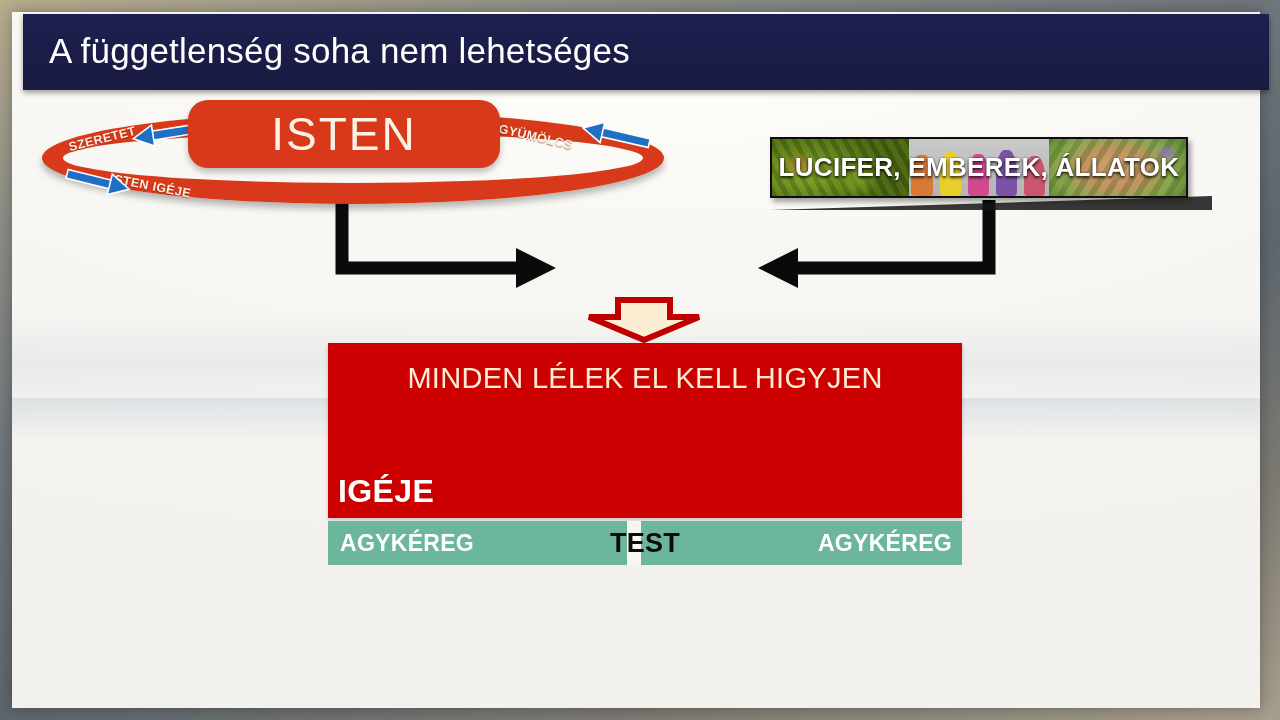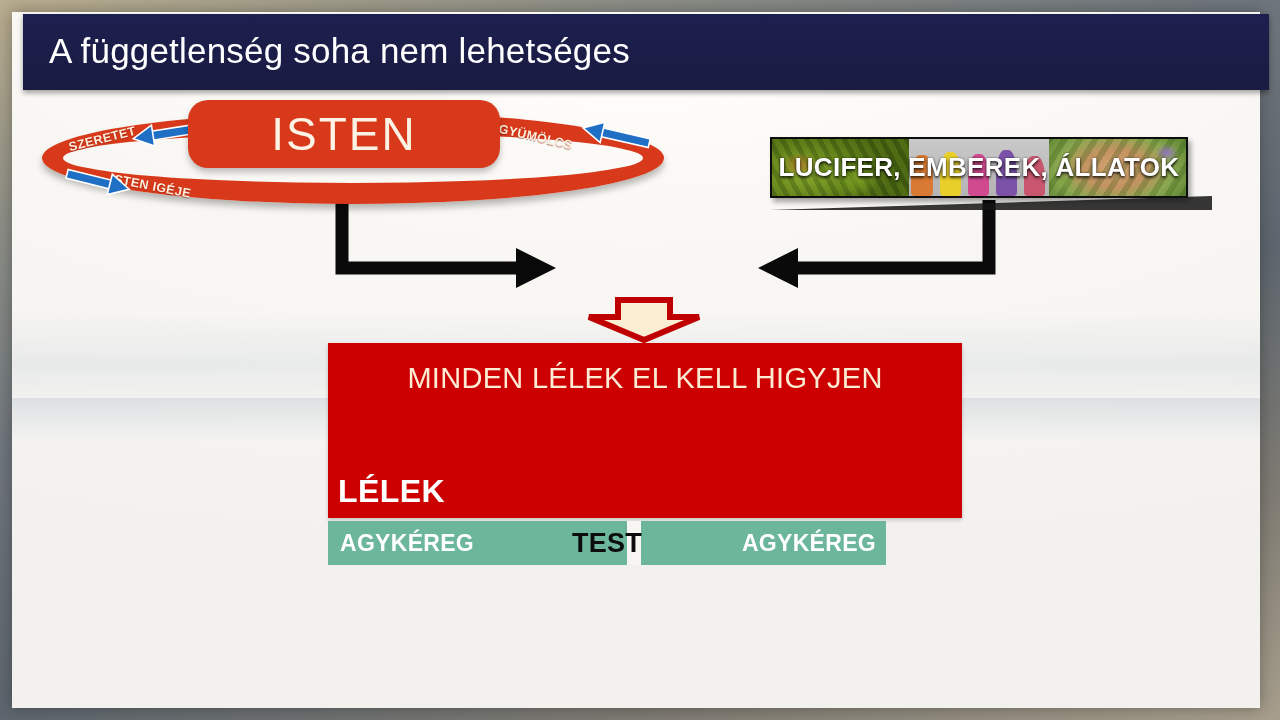--- a/index.html
+++ b/index.html
@@ -198,21 +198,21 @@
     color: #ffffff;
     font-size: 32px;
     font-weight: 700;
     letter-spacing: .4px;
   }
 
   
   #body-bar {
     position: absolute;
     left: 328px; top: 521px;
-    width: 558px; height: 44px;
+    width: 634px; height: 44px;
     background: #6cb69b;
     overflow: hidden;
   }
   #body-bar-gap {
     position: absolute;
     left: 299px; top: -4px;
     width: 14px; height: 52px;
     background: #f7f6f2;
   }
   .body-bar-label {
@@ -308,21 +308,21 @@
 
 
   <svg style="position:absolute; left:584px; top:297px;" width="120" height="46" viewBox="0 0 120 46" xmlns="http://www.w3.org/2000/svg">
     <polygon points="34,3 86,3 86,20 115,20 60,43 5,20 34,20" fill="#fbeed3" stroke="#c00000" stroke-width="6" stroke-linejoin="miter"></polygon>
   </svg>
 
   <div id="message-block">
     <div id="message-lines">
       <div>MINDEN LÉLEK EL KELL HIGYJEN</div>
     </div>
-    <div id="lelek-label">LÉLEK</div>
+    <div id="lelek-label">IGÉJE</div>
   </div>
 
   <div id="body-bar">
     <div id="body-bar-gap"></div>
     <span class="body-bar-label" id="agykereg-left">AGYKÉREG</span>
     <span class="body-bar-label" id="test-label">TEST</span>
     <span class="body-bar-label" id="agykereg-right">AGYKÉREG</span>
   </div>
 
 </div>

